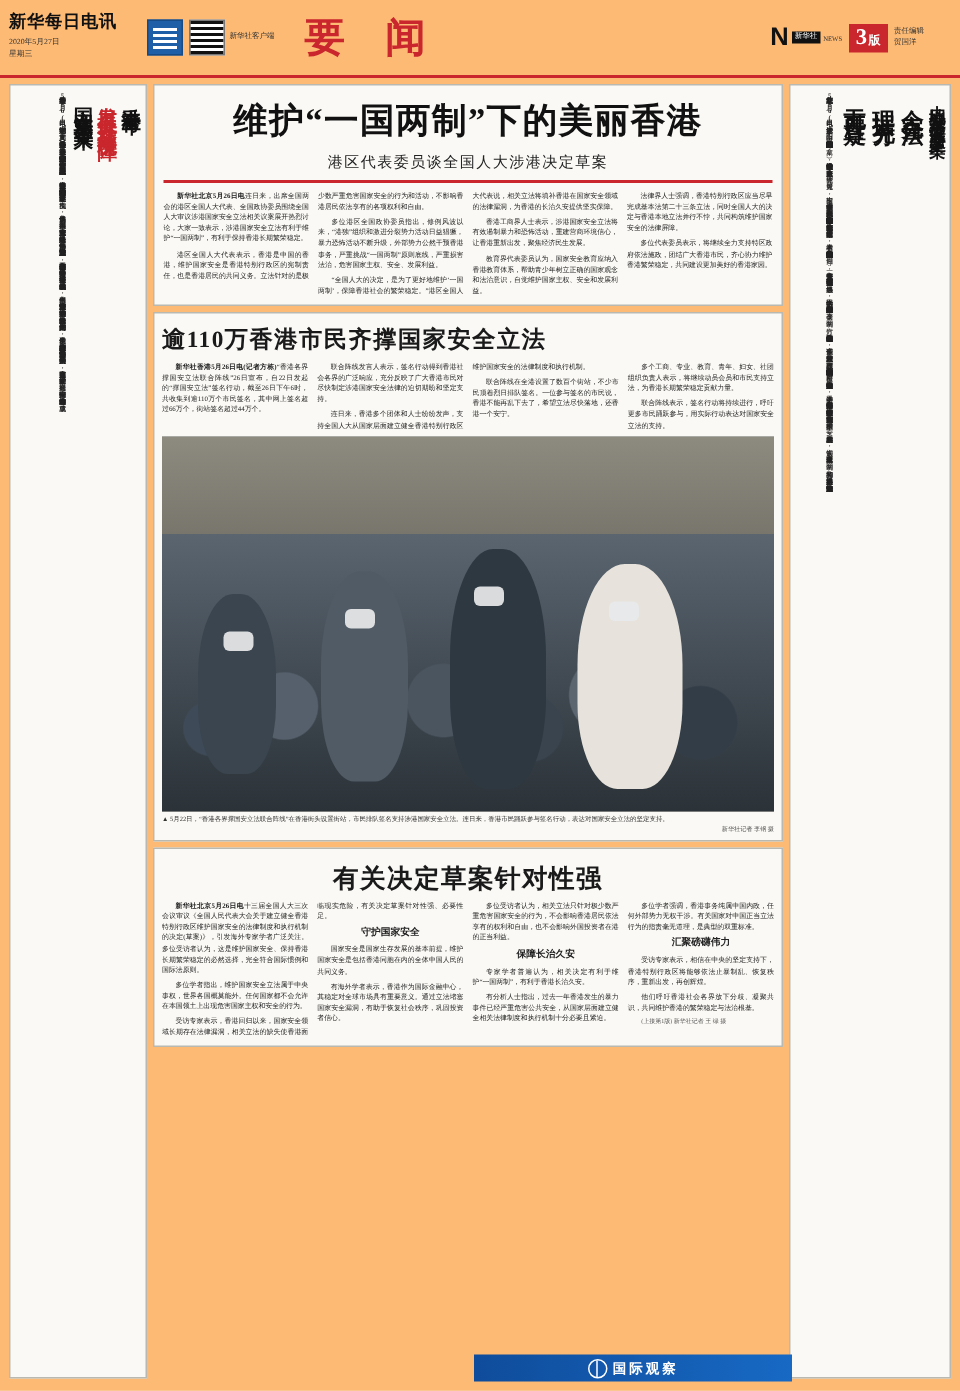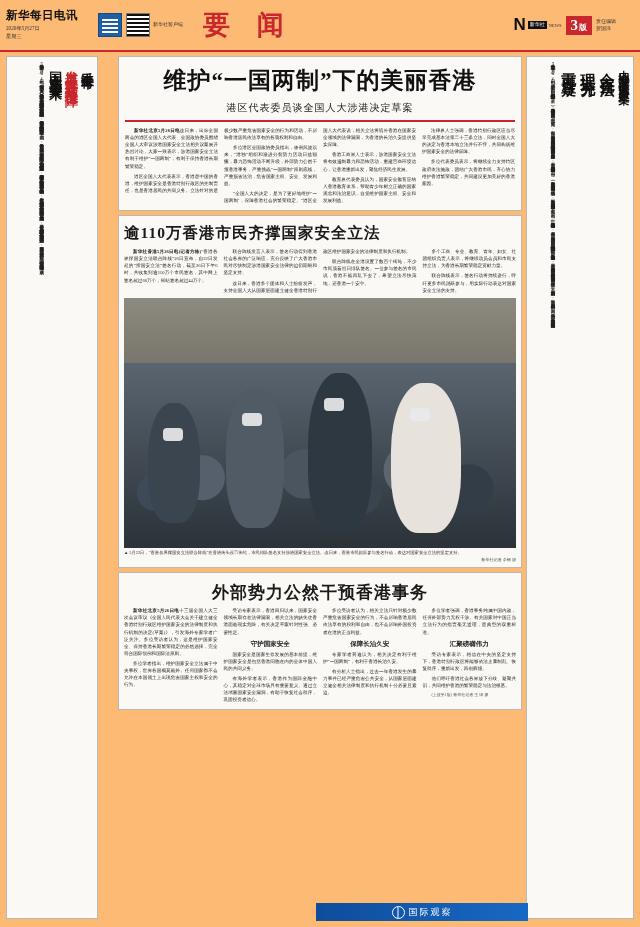--- a/index.html
+++ b/index.html
@@ -87,21 +87,21 @@
   .content{
     position:relative;
     height:873px;
     padding:4px 6px 6px 6px;
     box-sizing:border-box;
     display:flex;
     gap:4px;
   }
   .col{box-sizing:border-box;}
   .col-left{width:92px;flex:none;}
-  .col-mid{flex:1;min-width:0;margin-left:16px;}
+  .col-mid{flex:1;min-width:0;}
   .col-right{width:108px;flex:none;}
 
   
   .vtext{
     writing-mode:vertical-rl;
     text-orientation:upright;
   }
 
   
   .banner{
@@ -222,21 +222,21 @@
   .rhead-big{
     font-size:15px;font-weight:bold;letter-spacing:3px;color:#111;line-height:1.15;
   }
   .rbody{font-size:4.5px;line-height:1.6;color:#222;}
 
   
   .bottom-banner{
     position:absolute;left:316px;bottom:6px;width:212px;height:18px;
     background:linear-gradient(90deg,#0f4c9b,#1769c4);
     color:#fff;display:flex;align-items:center;justify-content:center;gap:4px;
-    font-size:9px;font-weight:normal;letter-spacing:2px;
+    font-size:9px;font-weight:bold;letter-spacing:2px;
   }
   .bottom-banner .globe{
     width:11px;height:11px;border-radius:50%;border:1.2px solid #fff;position:relative;
   }
   .bottom-banner .globe:after{
     content:"";position:absolute;left:50%;top:0;bottom:0;width:1px;background:#fff;transform:translateX(-50%);
   }
   .tiny-note{font-size:4px;color:#555;}
 </style>
 </head>
@@ -331,21 +331,21 @@
           <div class="mask" style="left:10%;top:52%;"></div>
           <div class="mask" style="left:30%;top:46%;"></div>
           <div class="mask" style="left:51%;top:40%;"></div>
           <div class="mask" style="left:73%;top:44%;"></div>
         </div>
         <div class="photo-cap">▲ <span>5月22日，“香港各界撑国安立法联合阵线”在香港街头设置街站，市民排队签名支持涉港国家安全立法。连日来，香港市民踊跃参与签名行动，表达对国家安全立法的坚定支持。</span></div>
         <div class="photo-credit">新华社记者 李钢 摄</div>
       </div>
 
       <div class="feature2">
-        <h2>外部势力公然干预香港事务</h2>
+        <h2>有关决定草案针对性强</h2>
         <div class="body-cols" style="column-count:4;">
           <p><span class="dateline">新华社北京5月26日电</span><span>十三届全国人大三次会议审议《全国人民代表大会关于建立健全香港特别行政区维护国家安全的法律制度和执行机制的决定(草案)》，引发海外专家学者广泛关注。多位受访者认为，这是维护国家安全、保持香港长期繁荣稳定的必然选择，完全符合国际惯例和国际法原则。</span></p>
           <p>多位学者指出，维护国家安全立法属于中央事权，世界各国概莫能外。任何国家都不会允许在本国领土上出现危害国家主权和安全的行为。</p>
           <p>受访专家表示，香港回归以来，国家安全领域长期存在法律漏洞，相关立法的缺失使香港面临现实危险，有关决定草案针对性强、必要性足。</p>
 
           <div class="subhead">守护国家安全</div>
           <p>国家安全是国家生存发展的基本前提，维护国家安全是包括香港同胞在内的全体中国人民的共同义务。</p>
           <p>有海外学者表示，香港作为国际金融中心，其稳定对全球市场具有重要意义。通过立法堵塞国家安全漏洞，有助于恢复社会秩序，巩固投资者信心。</p>
           <p>多位受访者认为，相关立法只针对极少数严重危害国家安全的行为，不会影响香港居民依法享有的权利和自由，也不会影响外国投资者在港的正当利益。</p>
 

